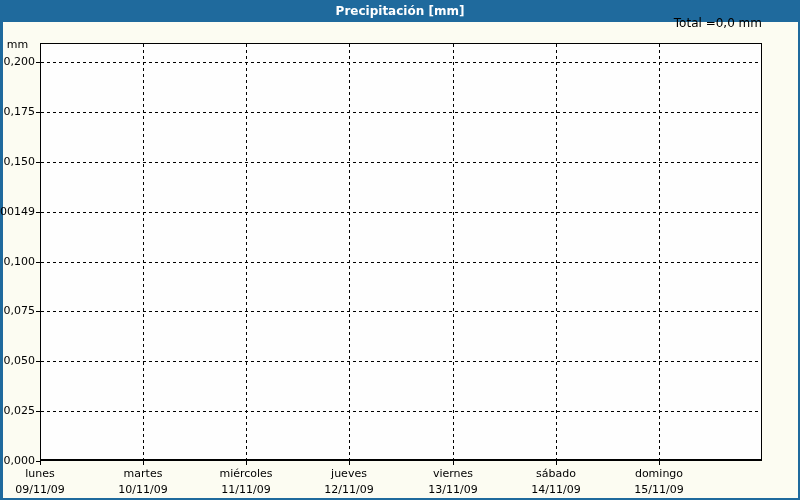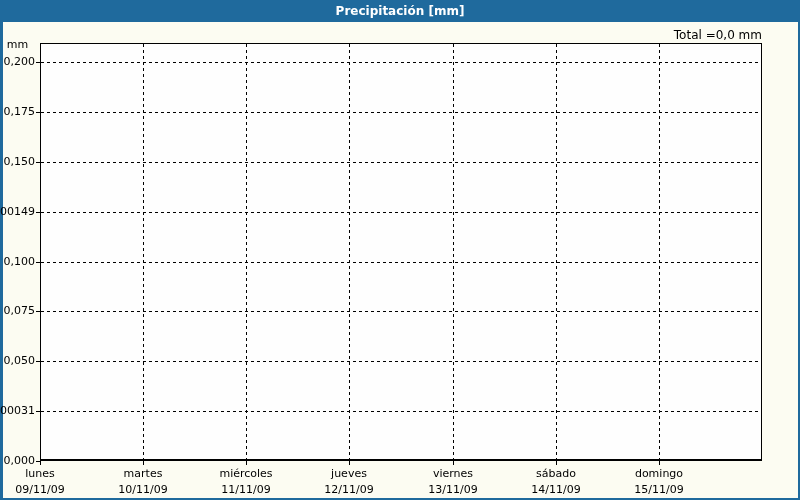--- a/index.html
+++ b/index.html
@@ -21,21 +21,21 @@
     width: 800px; height: 22px;
     line-height: 22px;
     text-align: center;
     color: #ffffff;
     font-size: 12px;
     font-weight: bold;
     background-size: 4px 4px;
   }
   #total-label {
     position: absolute;
-    top: 28px;
+    top: 16px;
     left: 562px;
     width: 200px;
     text-align: right;
     font-size: 12px;
     color: #000000;
   }
   #plot-area {
     position: absolute;
     left: 40px; top: 43px;
     width: 722px; height: 418px;
@@ -149,21 +149,21 @@
       <div class="bar" style="left: 661px; width: 99px; top: 459px; height: 0px; background: rgb(31, 106, 157);"></div>
     </div>
   <div id="label-layer">
       <div class="y-label" style="top: 56px;">0,200</div>
       <div class="y-label" style="top: 106px;">0,175</div>
       <div class="y-label" style="top: 156px;">0,150</div>
       <div class="y-label" style="top: 206px;">00149</div>
       <div class="y-label" style="top: 256px;">0,100</div>
       <div class="y-label" style="top: 305px;">0,075</div>
       <div class="y-label" style="top: 355px;">0,050</div>
-      <div class="y-label" style="top: 405px;">00031</div>
+      <div class="y-label" style="top: 405px;">0,025</div>
       <div class="y-label" style="top: 455px;">0,000</div>
       <div class="x-day" style="left: -11px; top: 467px;">lunes</div>
       <div class="x-date" style="left: -11px; top: 483px;">09/11/09</div>
       <div class="x-day" style="left: 92px; top: 467px;">martes</div>
       <div class="x-date" style="left: 92px; top: 483px;">10/11/09</div>
       <div class="x-day" style="left: 195px; top: 467px;">miércoles</div>
       <div class="x-date" style="left: 195px; top: 483px;">11/11/09</div>
       <div class="x-day" style="left: 298px; top: 467px;">jueves</div>
       <div class="x-date" style="left: 298px; top: 483px;">12/11/09</div>
       <div class="x-day" style="left: 402px; top: 467px;">viernes</div>

